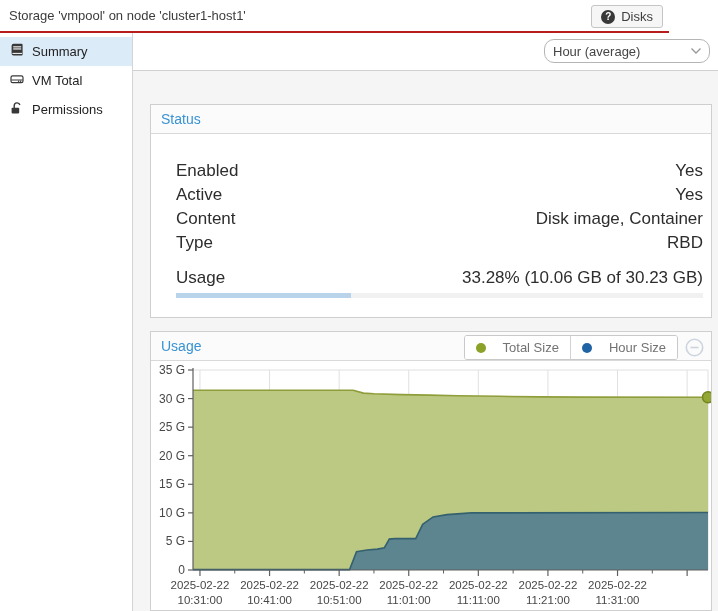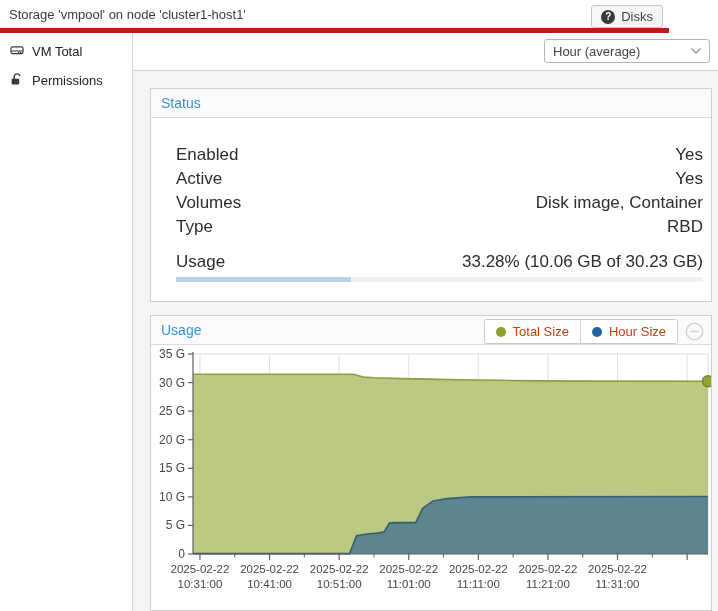--- a/index.html
+++ b/index.html
@@ -1,71 +1,82 @@
 <!DOCTYPE html>
 <html><head>
 <meta charset="utf-8">
 <style>
   * { margin:0; padding:0; box-sizing:border-box; }
   html,body { background:#fff; }
   body { font-family:"Liberation Sans","DejaVu Sans",sans-serif; }
   .app { position:relative; width:718px; height:611px; background:#fff; overflow:hidden; font-size:13px; color:#2f2f2f; }
 
   
-  .top-header { position:absolute; top:0; left:0; width:669px; height:33px; background:#fff; border-bottom:5px solid #b91c1c; display:flex; align-items:center; }
+  .top-header { position:absolute; top:0; left:0; width:669px; height:33px; background:#fff; border-bottom:2px solid #b91c1c; display:flex; align-items:center; }
   .top-title { padding-left:9px; font-size:13px; color:#3c3c3c; }
   .help-btn { position:absolute; right:6px; top:5px; height:23px; display:flex; align-items:center; gap:6px; padding:0 9px; background:#f6f6f6; border:1px solid #c5c5c5; border-radius:3px; color:#3f3f3f; cursor:pointer; }
   .help-circ { width:14px; height:14px; border-radius:50%; background:#383838; color:#fff; font-size:10px; font-weight:bold; display:flex; align-items:center; justify-content:center; }
 
   
   .sidebar { position:absolute; top:33px; left:0; width:133px; bottom:0; background:#fff; border-right:1px solid #d4d4d4; padding-top:4px; }
   .side-item { height:29px; display:flex; align-items:center; gap:8px; padding-left:10px; color:#222; cursor:pointer; }
   .side-item.selected { background:#dcebf8; }
   .side-item svg { flex:0 0 auto; }
 
   
   .content { position:absolute; top:33px; left:133px; right:0; bottom:0; background:#f5f5f5; }
   .toolbar { position:absolute; top:0; left:0; right:0; height:38px; background:#fff; border-bottom:1px solid #d0d0d0; }
-  .combo { position:absolute; top:6px; right:8px; width:166px; height:24px; background:#fff; border:1px solid #b5b5b5; border-radius:3px; display:flex; align-items:center; justify-content:space-between; padding:0 7px 0 8px; color:#454545; cursor:pointer; }
-
-  
-  .panel { position:absolute; left:17px; right:6px; background:#fff; border:1px solid #cfcfcf; }
+  .combo { position:absolute; top:6px; right:8px; width:166px; height:24px; background:#fff; border:1px solid #b5b5b5; border-radius:10px; display:flex; align-items:center; justify-content:space-between; padding:0 7px 0 8px; color:#454545; cursor:pointer; }
+
+  
+  .panel { position:absolute; left:17px; right:6px; background:#fff; border:1px solid #cfcfcf;margin-top:16px; }
   .panel-hd { height:29px; background:#fbfbfb; border-bottom:1px solid #d9d9d9; display:flex; align-items:center; padding-left:10px; position:relative; }
   .panel-title { color:#3892d4; font-size:14px; }
 
   .status-panel { top:55px; height:214px; }
   .status-body { padding-top:25px; }
   .kv-row { display:flex; justify-content:space-between; padding:0 8px 0 25px; height:24px; line-height:24px; font-size:17px; color:#2d2d2d; }
   .usage-row { margin-top:11px; }
   .usage-bar { margin:3px 8px 0 25px; height:5px; background:#f1f1f1; }
   .usage-bar-fill { height:100%; background:#b9d3ea; }
 
   .usage-panel { top:282px; bottom:0; }
   .legend-group { position:absolute; top:3px; right:33px; display:flex; background:#fff; border:1px solid #c9c9c9; border-radius:3px; overflow:hidden; }
-  .legend-seg { display:flex; align-items:center; gap:7px; padding:0 11px; height:23px; font-size:13px; color:#c2410c; cursor:pointer; background:#fff; }
+  .legend-seg { display:flex; align-items:center; gap:17px; padding:0 11px; height:23px; font-size:13px; color:#737373; cursor:pointer; background:#fff; }
   .legend-seg + .legend-seg { border-left:1px solid #d2d2d2; }
   .legend-dot { width:10px; height:10px; border-radius:50%; }
   .collapse-btn { position:absolute; top:6px; right:7px; cursor:pointer; line-height:0; }
   .chart-wrap { position:absolute; top:30px; left:0; right:0; bottom:0; background:#fff; overflow:hidden; }
   .chart-wrap svg { display:block; margin:2px 0 0 1px; }
 </style>
 </head>
 <body>
 
 <div class="app">
 
   <div class="top-header">
     <div class="top-title">Storage 'vmpool' on node 'cluster1-host1'</div>
     <div class="help-btn">
       <span class="help-circ">?</span>
       <span>Disks</span>
     </div>
   </div>
 
   <div class="sidebar">
+    <div class="side-item selected">
+      <span>
+        <svg width="14" height="14" viewBox="0 0 14 14">
+            <path fill="#383838" d="M3.6 0.8h8a1 1 0 0 1 1 1v9.6a1 1 0 0 1-1 1h-8a2 2 0 0 1-2-2V2.8a2 2 0 0 1 2-2z"></path>
+            <rect x="3.2" y="3.3" width="8" height="1.1" fill="#fff"></rect>
+            <rect x="3.2" y="5.4" width="8" height="1.1" fill="#fff"></rect>
+            <path d="M2.4 10.4h9.6" stroke="#fff" stroke-width="1"></path>
+          </svg>
+      </span>
+      <span>Summary</span>
+    </div>
     <div class="side-item">
       <span>
         <svg width="14" height="14" viewBox="0 0 14 14">
             <rect x="1" y="3.8" width="12" height="6.8" rx="1.6" fill="none" stroke="#383838" stroke-width="1.2"></rect>
             <path d="M1.4 8h11.2" stroke="#383838" stroke-width="1"></path>
             <circle cx="10.6" cy="9.3" r="0.7" fill="#383838"></circle>
             <circle cx="8.6" cy="9.3" r="0.7" fill="#383838"></circle>
           </svg>
       </span>
       <span>VM Total</span>
@@ -101,21 +112,21 @@
       <div class="status-body">
         <div class="kv-row">
           <span>Enabled</span>
           <span>Yes</span>
         </div>
         <div class="kv-row">
           <span>Active</span>
           <span>Yes</span>
         </div>
         <div class="kv-row">
-          <span>Volumes</span>
+          <span>Content</span>
           <span>Disk image, Container</span>
         </div>
         <div class="kv-row">
           <span>Type</span>
           <span>RBD</span>
         </div>
         <div class="kv-row usage-row">
           <span>Usage</span>
           <span>33.28% (10.06 GB of 30.23 GB)</span>
         </div>

